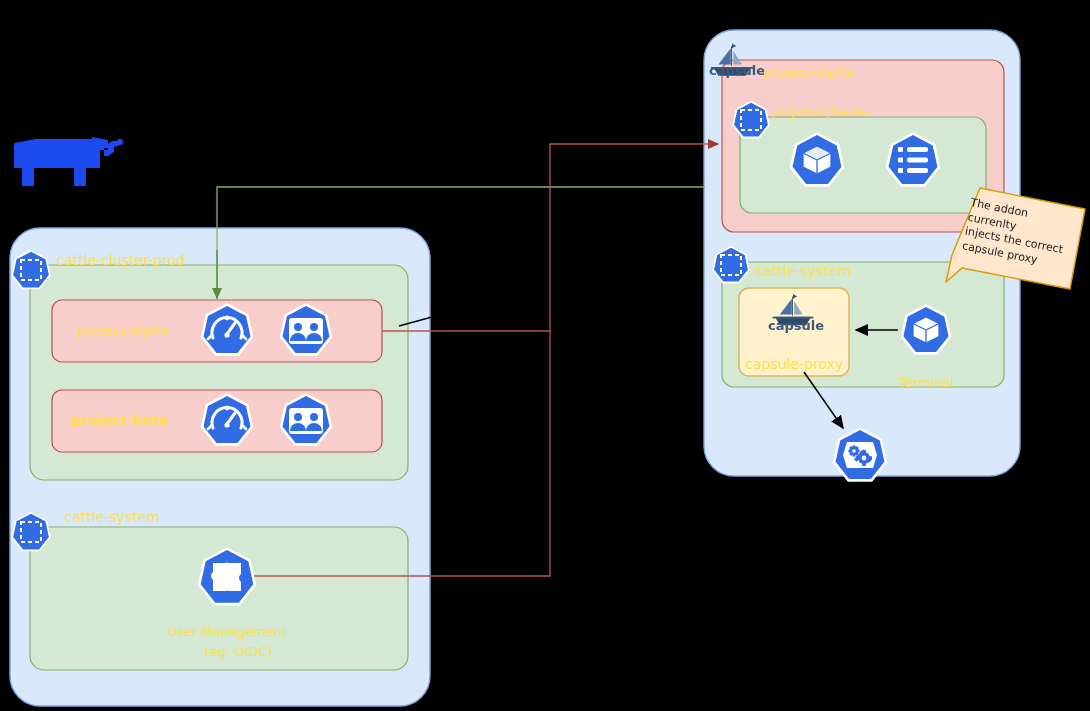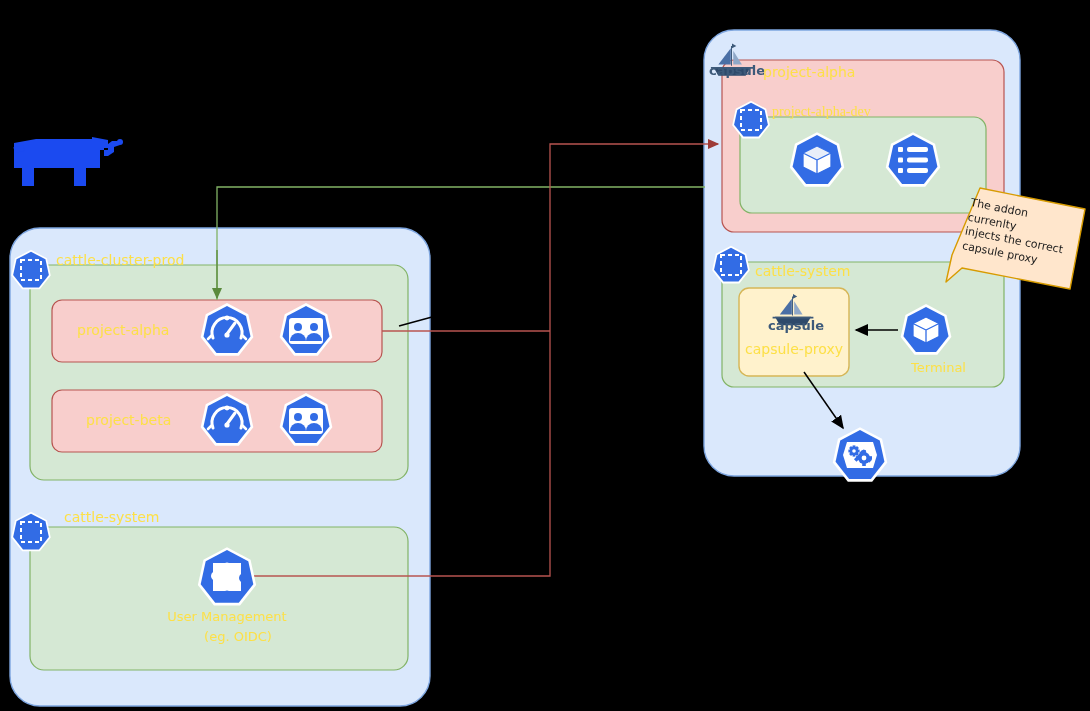--- a/index.html
+++ b/index.html
@@ -2,21 +2,21 @@
 <html><head>
 <meta charset="utf-8">
 <style>
   html,body{margin:0;padding:0;background:#000;}
   #stage{position:relative;width:1090px;height:711px;background:#000;overflow:hidden;
          font-family:"DejaVu Sans","Liberation Sans",sans-serif;}
   #svgroot{position:absolute;left:0;top:0;width:1090px;height:711px;}
 
   .lbl{position:absolute;color:#fde047;white-space:nowrap;}
   .lbl-group{font-size:14px;}
-  .lbl-node{font-size:13px;text-align:center;}
+  .lbl-node{font-size:13px;text-align:center;margin-top:15px;}
   .note-txt{font-size:11px;line-height:1.32;color:#1a1a1a;}
 </style>
 </head>
 <body>
 
 <div id="stage">
 
   <svg id="svgroot" viewBox="0 0 1090 711">
     <defs>
       <marker id="arrGreen" markerWidth="10" markerHeight="8" refX="8" refY="4" orient="auto">
@@ -231,40 +231,40 @@
 
     <g>
       <path d="M980,188 L1085,209 L1070,289 L962,268 L946,282 L952,255 Z" fill="#ffe6cc" stroke="#d79b00" stroke-width="1.4" stroke-linejoin="round"></path>
     </g>
   </svg>
 
   <div class="lbl lbl-group" style="left:48px;top:252px;margin-left:8px;">cattle-cluster-prod</div>
 
   <div class="lbl lbl-group" style="left:77px;top:322px;">project-alpha</div>
 
-  <div class="lbl lbl-group" style="left:86px;top:412px;">project-beta</div>
+  <div class="lbl lbl-group" style="left:71px;top:412px;font-weight:bold;">project-beta</div>
 
   <div class="lbl lbl-group" style="left:64px;top:509px;">cattle-system</div>
 
   <div class="lbl lbl-node" style="left:157px;top:609px;width:140px;">User Management</div>
   <div class="lbl lbl-node" style="left:168px;top:629px;width:140px;">(eg. OIDC)</div>
 
   <div class="lbl" style="left:709px;top:63px;font-size:13px;font-weight:bold;color:#3d5a7a;">capsule</div>
 
   <div class="lbl lbl-group" style="left:763px;top:64px;">project-alpha</div>
 
   <div class="lbl lbl-group" style="left:772px;top:104px;font-family:Liberation Serif, serif;">project-alpha-dev</div>
 
   <div class="lbl lbl-group" style="left:755px;top:263px;">cattle-system</div>
 
   <div class="lbl" style="left:768px;top:318px;font-size:13px;font-weight:bold;color:#3d5a7a;width:52px;text-align:center;">capsule</div>
 
   <div class="lbl lbl-node" style="left:744px;top:341px;width:100px;font-size:14px;">capsule-proxy</div>
 
-  <div class="lbl lbl-node" style="left:886px;top:360px;width:80px;text-align:right;">Terminal</div>
+  <div class="lbl lbl-node" style="left:886px;top:360px;width:80px;">Terminal</div>
 
   <div style="position:absolute;left:972px;top:196px;width:108px;transform:rotate(11deg);
               transform-origin:0 0;">
     <div class="note-txt">The addon currenlty</div>
     <div class="note-txt">injects the correct</div>
     <div class="note-txt">capsule proxy</div>
   </div>
 
 </div>
 

